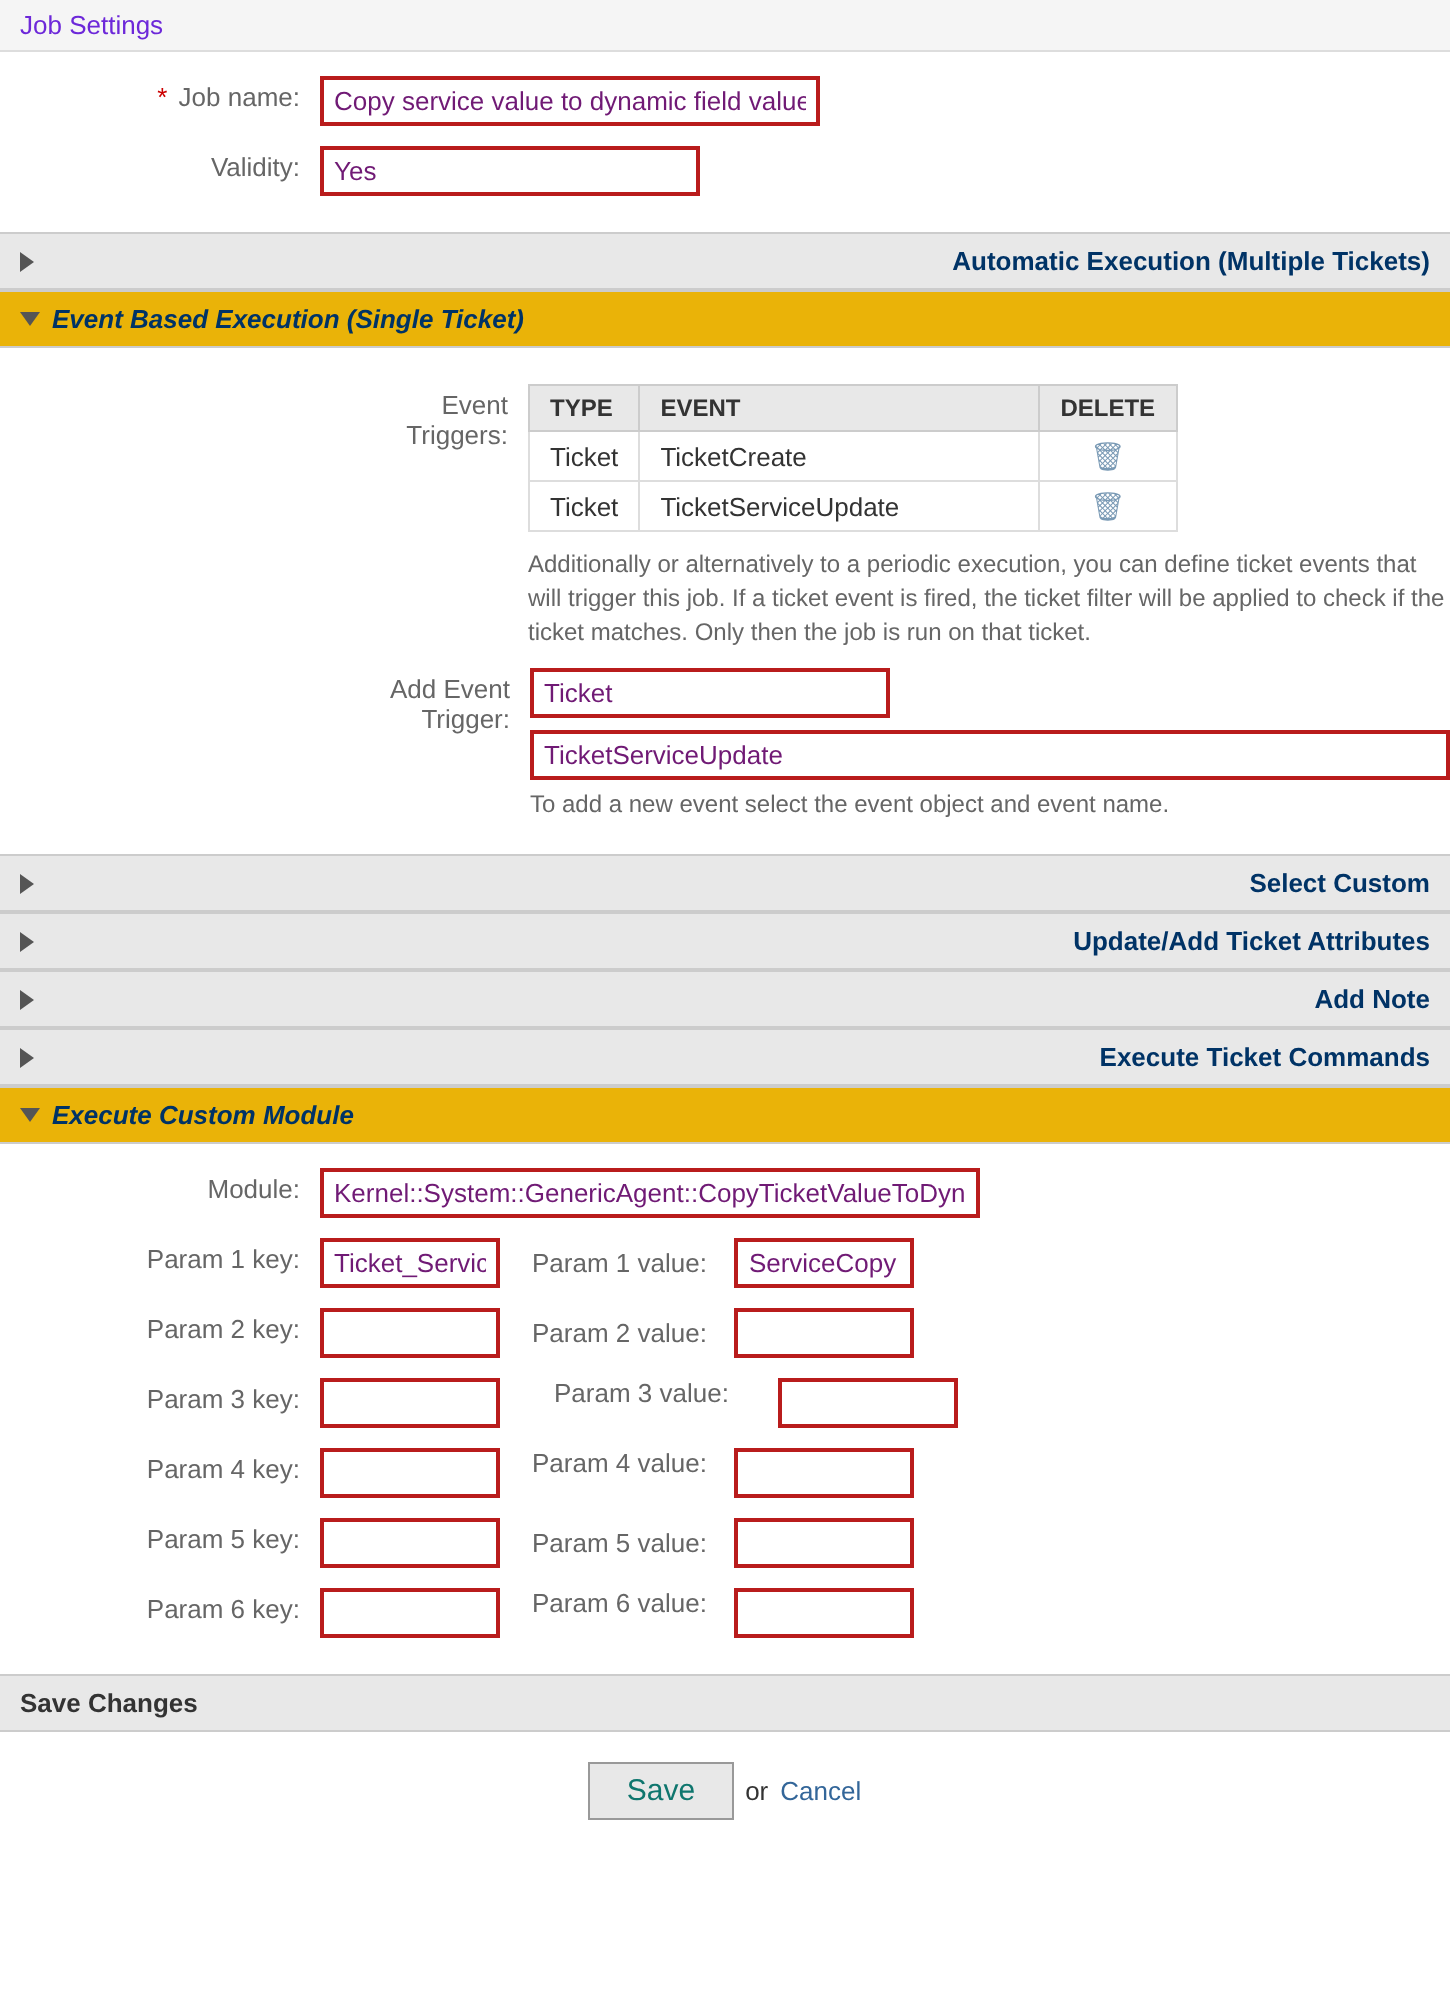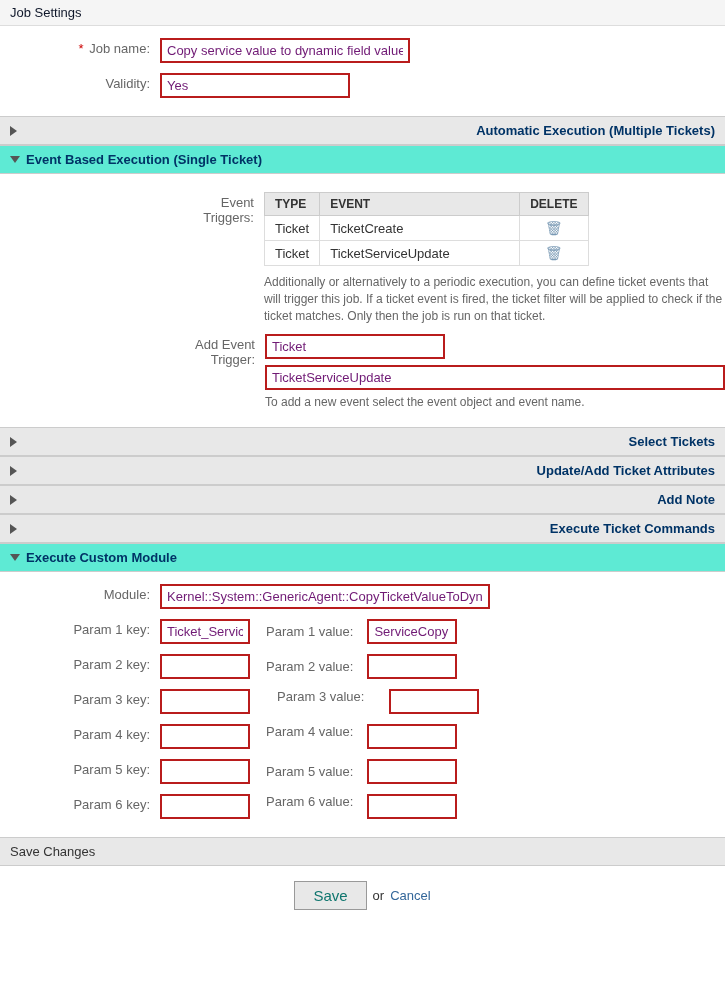--- a/index.html
+++ b/index.html
@@ -21,22 +21,23 @@
     }
 
     .section-header.collapsible {
       cursor: pointer;
       display: flex;
       align-items: center;
       gap: 6px;
     }
 
     .section-header.collapsible.expanded {
-      background: #5eead4;
+      background: #eab308;
       color: #003366;
+      font-style: italic;
     }
 
     .section-header.collapsible.collapsed {
       background: #e8e8e8;
       color: #003366;
       justify-content: space-between;
     }
 
     .triangle-right {
       display: inline-block;
@@ -52,21 +53,21 @@
       border-left: 5px solid transparent;
       border-right: 5px solid transparent;
       border-top: 7px solid #555;
     }
 
     .job-settings-header {
       background: #f5f5f5;
       border-bottom: 1px solid #ddd;
       padding: 5px 10px;
       font-size: 13px;
-      color: #0f172a;
+      color: #6d28d9;
     }
 
     .form-section {
       padding: 10px 0;
       background: #fff;
     }
 
     .form-row {
       display: flex;
       align-items: flex-start;
@@ -203,21 +204,21 @@
 
     .param-value-input {
       width: 90px;
     }
 
     .save-section {
       background: #e8e8e8;
       border-top: 1px solid #ccc;
       border-bottom: 1px solid #ccc;
       padding: 6px 10px;
-      font-weight: normal;
+      font-weight: bold;
       color: #333;
       margin-top: 0;
     }
 
     .save-row {
       display: flex;
       align-items: center;
       justify-content: center;
       padding: 15px;
       gap: 6px;
@@ -333,21 +334,21 @@
           <input type="text" class="input-event-name" value="TicketServiceUpdate" style="">
         </div>
         <div class="add-event-hint">To add a new event select the event object and event name.</div>
       </div>
     </div>
   </div>
 </div>
 
 <div class="section-header collapsible collapsed">
   <span class="triangle-right"></span>
-  <span>Select Tickets</span>
+  <span>Select Custom</span>
 </div>
 
 <div class="section-header collapsible collapsed">
   <span class="triangle-right"></span>
   <span>Update/Add Ticket Attributes</span>
 </div>
 
 <div class="section-header collapsible collapsed">
   <span class="triangle-right"></span>
   <span>Add Note</span>

